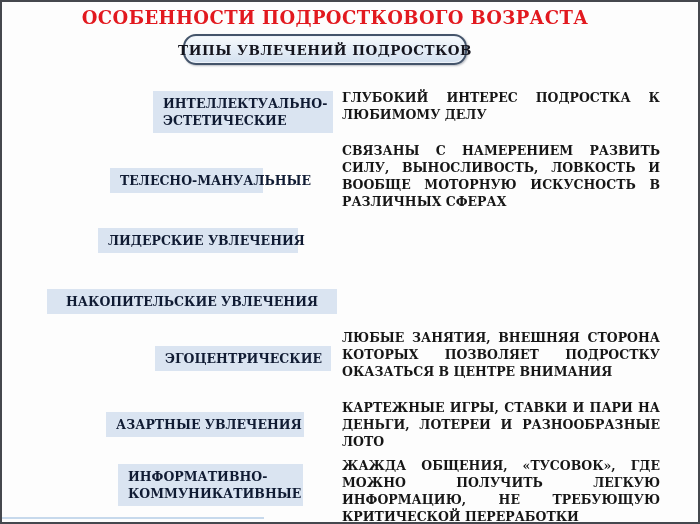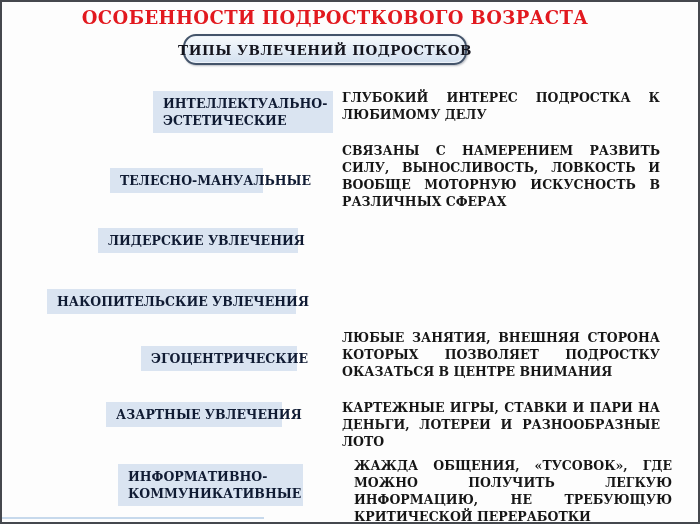--- a/index.html
+++ b/index.html
@@ -58,42 +58,42 @@
     text-align: center;
     white-space: nowrap;
   }
   .label-box.two-line {
     white-space: normal;
     text-align: left;
   }
   #lb1 { left: 127px; top: 89px;  width: 180px; margin-left: 24px; }
   #lb2 { left: 108px; top: 160px; width: 153px; margin-top: 6px; }
   #lb3 { left: 96px;  top: 226px; width: 200px; }
-  #lb4 { left: 45px;  top: 287px; width: 249px; }
-  #lb5 { left: 139px; top: 344px; width: 156px; }
-  #lb6 { left: 104px; top: 400px; width: 176px; text-align: center; }
+  #lb4 { left: 45px;  top: 287px; width: 290px; }
+  #lb5 { left: 153px; top: 344px; width: 176px; }
+  #lb6 { left: 104px; top: 410px; width: 198px; text-align: center; }
   #lb7 { left: 116px; top: 462px; width: 185px; }
   .desc {
     position: absolute;
     left: 340px;
     width: 318px;
     font-size: 12.5px;
     font-weight: bold;
     color: #161616;
     line-height: 17px;
     text-align: justify;
     text-align-last: left;
   }
   #d1 { top: 87px; }
   #d2 { top: 140px; }
   #d3 { top: 224px; }
   #d4 { top: 290px; }
   #d5 { top: 327px; }
   #d6 { top: 397px; }
-  #d7 { top: 455px; margin-left: 12px; }
+  #d7 { top: 455px; }
   .bottom-accent-line {
     position: absolute;
     left: 0;
     top: 515px;
     width: 262px;
     height: 2px;
     background: #b9cfe7;
     opacity: 0.8;
   }
 </style>

